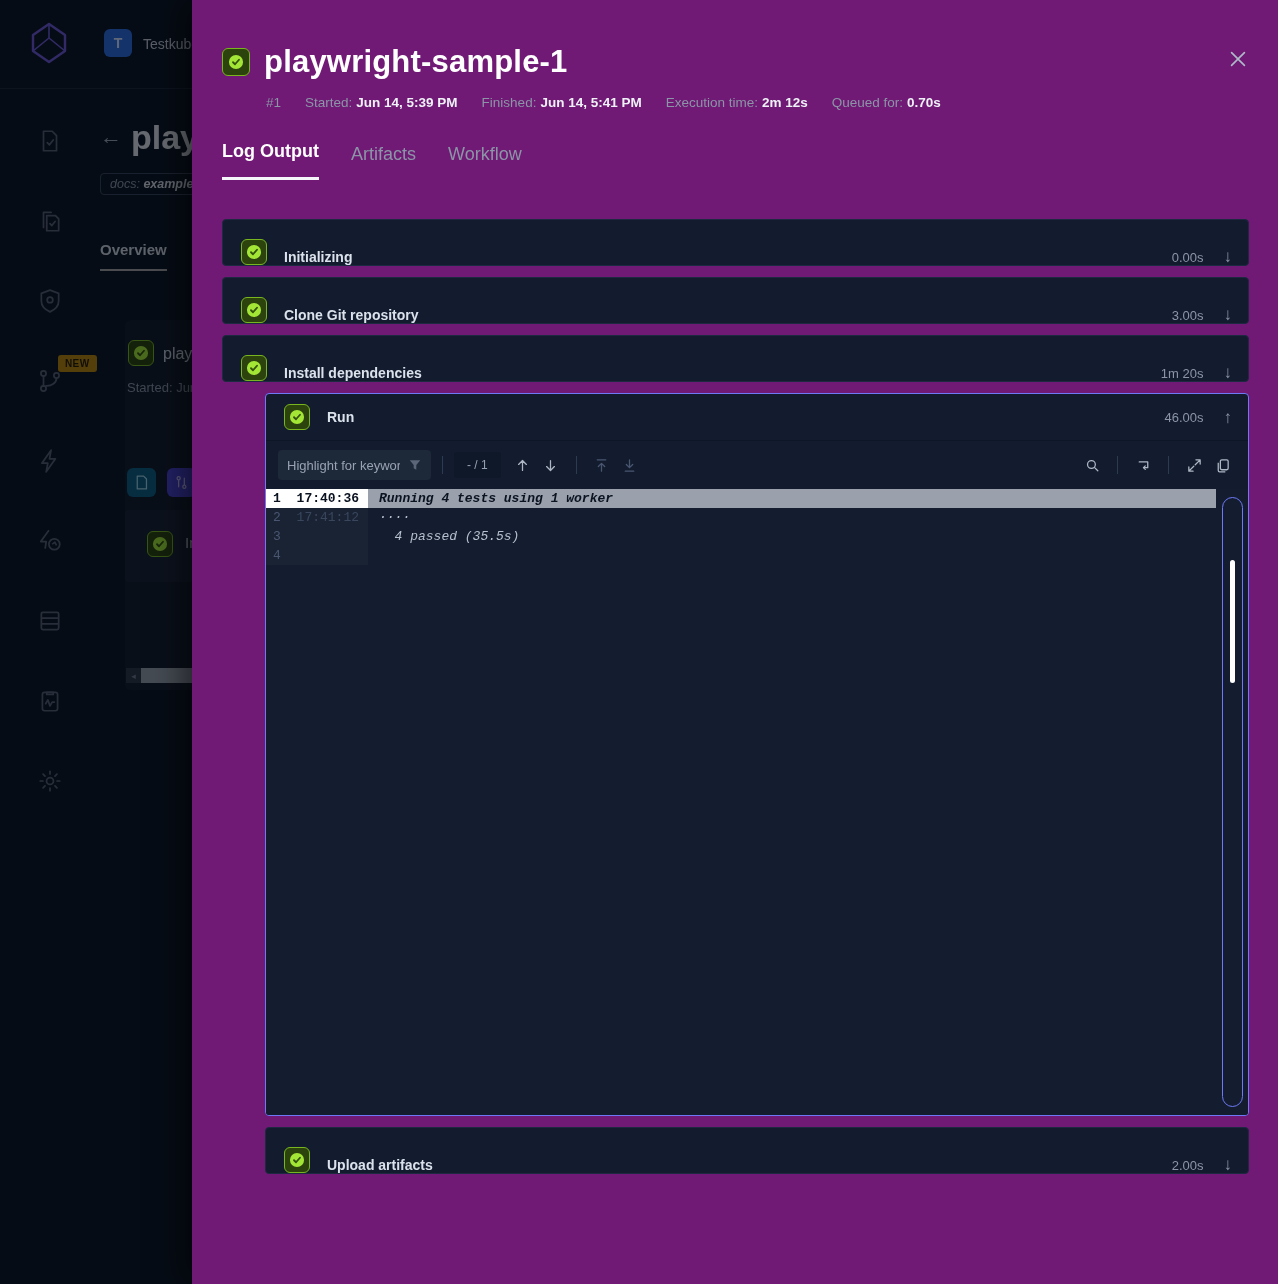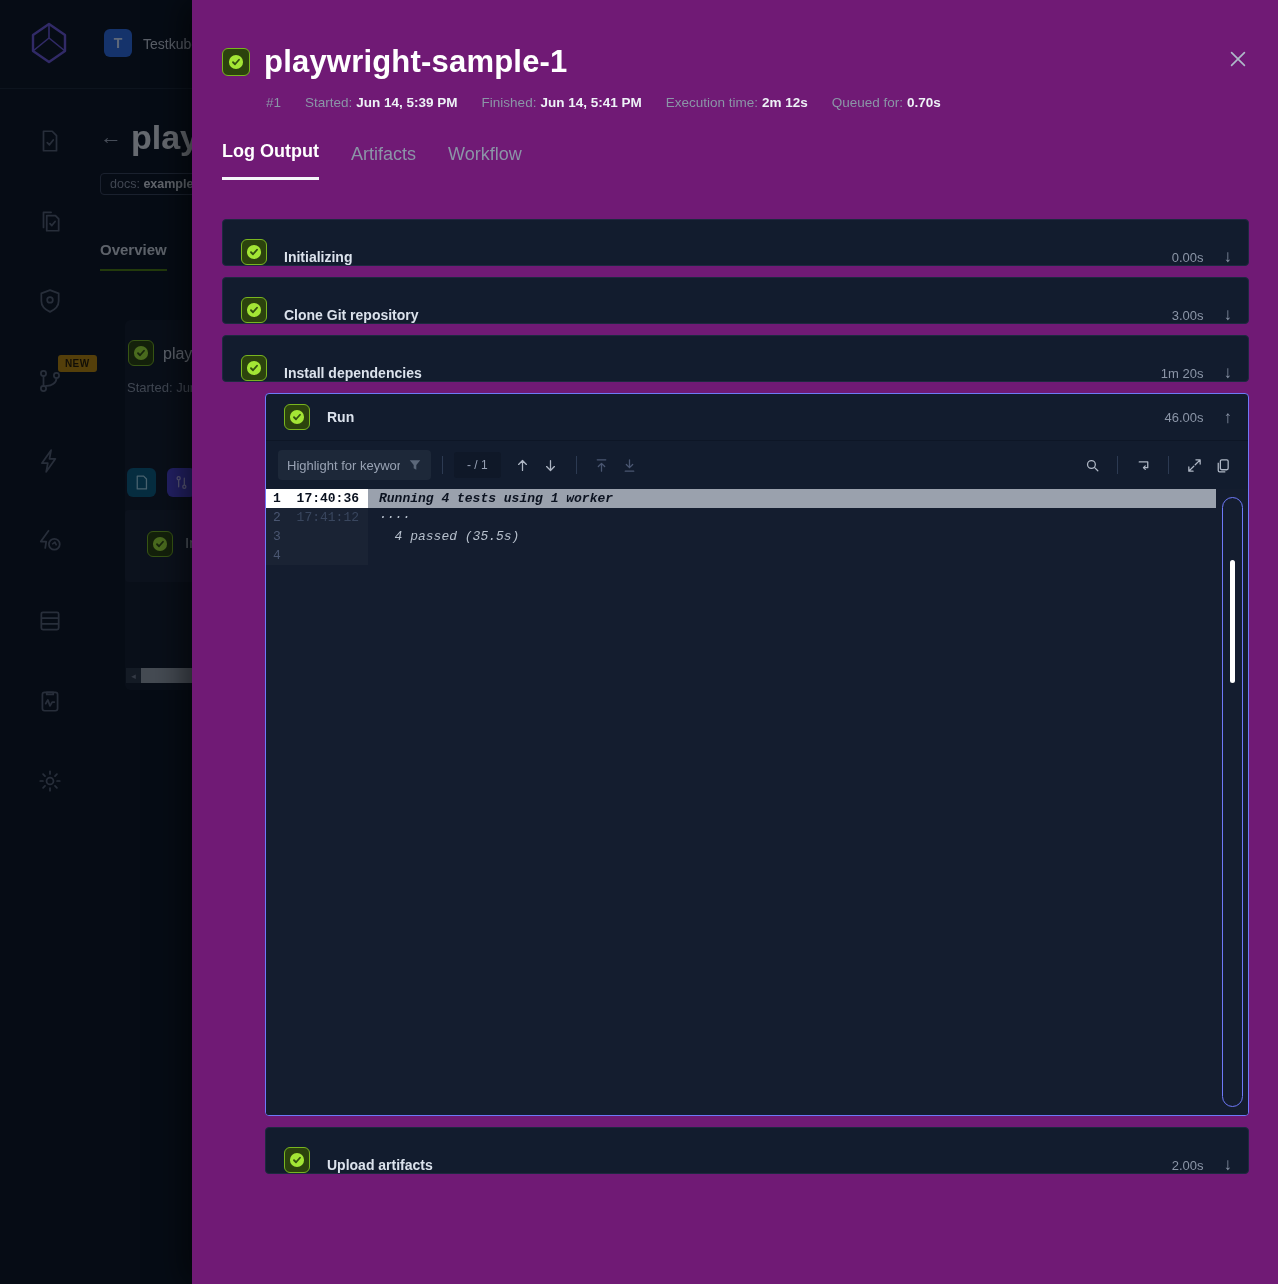--- a/index.html
+++ b/index.html
@@ -17,24 +17,24 @@
 
   .rail-icon { position:absolute; left:37px; width:26px; height:26px; color:#566174; }
   .rail-icon svg { width:26px; height:26px; }
   .badge-new { position:absolute; left:58px; top:355px; background:#b8860b; color:#251a02;
                font-size:10px; font-weight:700; padding:3px 7px; border-radius:3px; letter-spacing:.4px; }
 
   .back-arrow { position:absolute; left:100px; top:124px; color:#9aa5b5; font-size:22px; }
   .bg-title { position:absolute; left:131px; top:118px; color:#dfe5ec; font-size:34px; font-weight:700;
               white-space:nowrap; width:61px; overflow:hidden; }
   .bg-tag { position:absolute; left:100px; top:173px; border:1px solid #39445a; border-radius:4px;
-            padding:3px 9px; font-size:12.5px; white-space:nowrap; }
+            padding:3px 9px; font-size:12.5px; white-space:nowrap;font-style:italic; }
   .bg-tag .k { color:#8b95a7; } .bg-tag .v { color:#d4dae3; font-weight:600; }
   .bg-tab { position:absolute; left:100px; top:241px; color:#cdd4de; font-size:15px; font-weight:700;
-            padding-bottom:11px; border-bottom:2px solid #4d7c0f; }
+            padding-bottom:11px; border-bottom:2px solid #a3a3a3; }
 
   .bg-card { position:absolute; left:125px; top:320px; width:140px; height:370px;
              background:#131c2c; border-radius:6px; }
   .bg-card .c-title { position:absolute; left:38px; top:25px; color:#ced6e2; font-size:16px; }
   .bg-card .c-started { position:absolute; left:2px; top:60px; color:#8b95a7; font-size:13px; white-space:nowrap; }
   .sq-badge { position:absolute; width:29px; height:29px; border-radius:6px; display:flex;
               align-items:center; justify-content:center; }
   .sq-badge svg { width:17px; height:17px; }
   .badge-zip { left:2px; top:148px; background:#0d5d80; color:#9fd3e8; }
   .badge-git { left:42px; top:148px; background:#4d43d6; color:#c3befa; }

